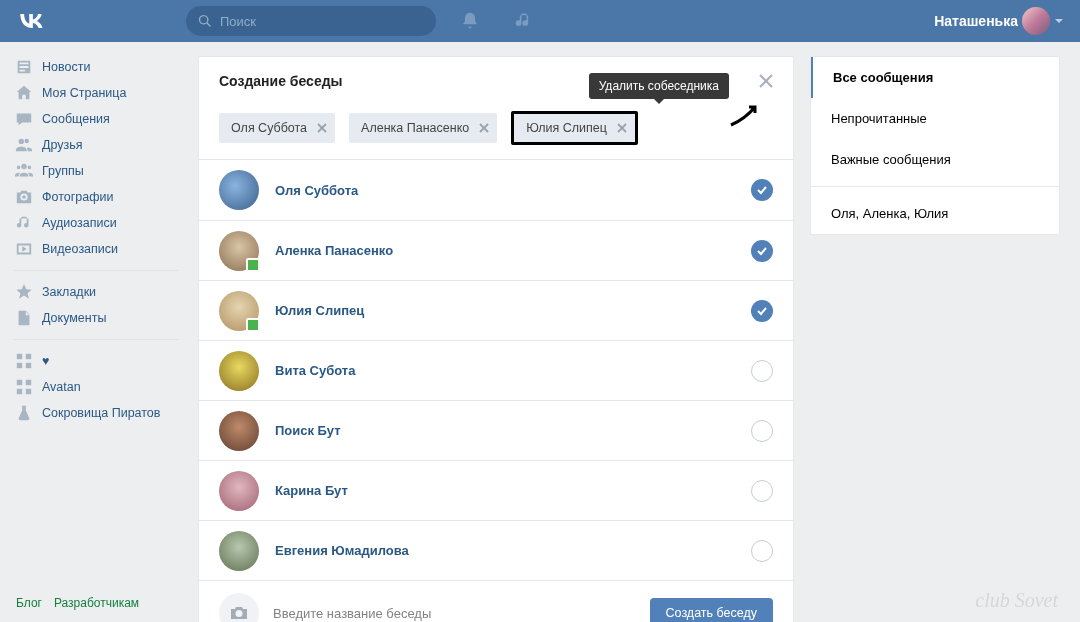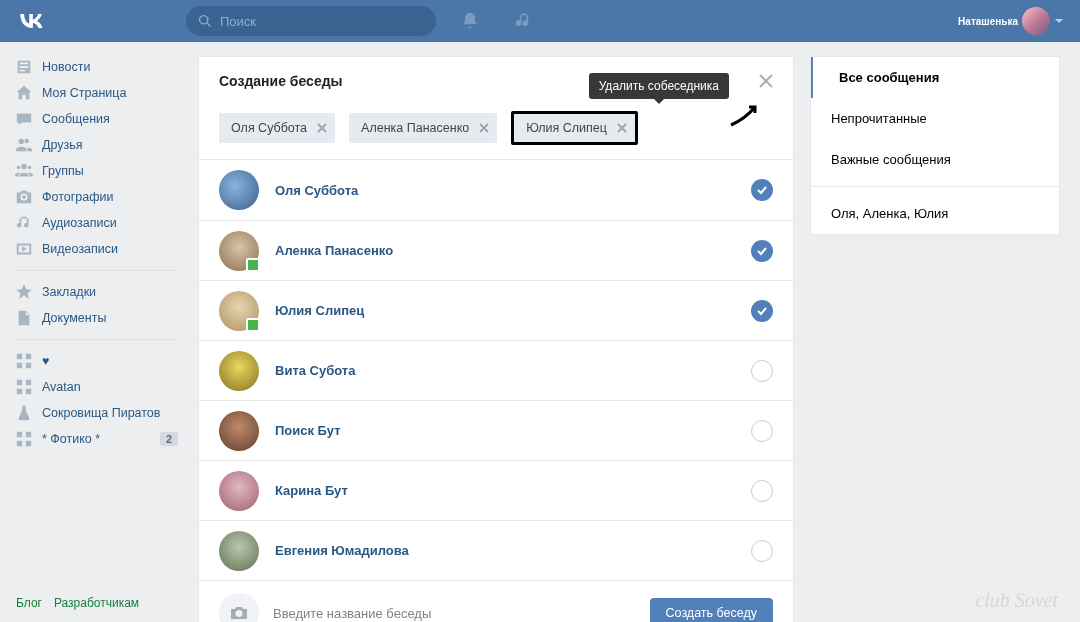--- a/index.html
+++ b/index.html
@@ -9,21 +9,21 @@
 
 .header { height: 42px; background: #4a76a8; display: flex; align-items: center; padding: 0 10px; }
 .logo { width: 30px; height: 30px; color: #fff; margin-left: 6px; margin-right: 140px; display:flex; align-items:center; justify-content:center;}
 .logo svg { width: 28px; height: 28px; fill: #fff; }
 .search { width: 250px; height: 30px; background: #3b6392; border-radius: 15px; display: flex; align-items: center; padding: 0 12px; color: #8fadc8; }
 .search svg { width: 14px; height: 14px; fill: #8fadc8; margin-right: 8px; }
 .search span { font-size: 13px; }
 .hicons { display: flex; margin-left: 24px; gap: 34px; }
 .hicons .hi { width: 20px; height: 20px; fill: #7a9cbf; cursor:pointer;}
 .spacer { flex: 1; }
-.user { display: flex; align-items: center; color: #fff; font-size: 10px; font-weight: 700; gap: 4px; cursor:pointer; margin-right:6px;}
+.user { display: flex; align-items: center; color: #fff; font-size: 14px; font-weight: 700; gap: 4px; cursor:pointer; margin-right:6px;}
 .user .av { width: 28px; height: 28px; border-radius: 50%; background: linear-gradient(135deg,#f7c9c9,#c07a9a,#7a5c7a); }
 .user .chev { width:10px; height:10px; fill:#c0d0e0; }
 
 
 .wrap { display: flex; padding: 0 6px; }
 
 
 .side { width: 178px; padding-top: 12px; }
 .navitem { display: flex; align-items: center; height: 26px; padding: 0 6px 0 8px; color: #2a5885; font-size: 12.5px; cursor:pointer;}
 .navitem .ico { width: 20px; height: 20px; margin-right: 8px; display:flex; align-items:center; justify-content:center;}
@@ -65,21 +65,21 @@
 .pfoot { display:flex; align-items:center; padding:12px 20px; border-top:1px solid #e7e8ec; gap:14px;}
 .camera { width:40px; height:40px; border-radius:50%; background:#f0f2f5; display:flex; align-items:center; justify-content:center; cursor:pointer;}
 .camera svg{ width:20px; height:20px; fill:#a3adb8;}
 .pfoot input { flex:1; border:none; outline:none; font-size:13px; color:#333;}
 .pfoot input::placeholder{ color:#828282;}
 .btn { background:#5181b8; color:#fff; border:none; padding:8px 16px; font-size:12.5px; font-weight:500; border-radius:4px; cursor:pointer;}
 
 
 .right { width:250px; height:fit-content;}
 .ritem { display:block; padding:13px 20px; font-size:13px; color:#000000; cursor:pointer;}
-.ritem.active { border-left:2px solid #5181b8; font-weight:700; color:#000; padding-left:26px;}
+.ritem.active { border-left:2px solid #5181b8; font-weight:700; color:#000; padding-left:20px;}
 .rsep { height:1px; background:#e7e8ec; margin:6px 0;}
 
 
 .avc1{background:radial-gradient(circle at 40% 40%, #8bb4e0,#3a5f8a);}
 .avc2{background:radial-gradient(circle at 50% 40%, #d9c5a8,#8a6f4e);}
 .avc3{background:radial-gradient(circle at 50% 40%, #e5d5b0,#b09060);}
 .avc4{background:radial-gradient(circle at 50% 40%, #e8d860,#8a7020);}
 .avc5{background:radial-gradient(circle at 50% 40%, #c08a6a,#604030);}
 .avc6{background:radial-gradient(circle at 50% 40%, #e0b8c0,#a06070);}
 .avc7{background:radial-gradient(circle at 50% 40%, #b8c8b0,#607050);}
@@ -226,32 +226,20 @@
         </span>
         <span>Avatan</span>
       </div>
     <div class="navitem">
         <span class="ico">
           <svg viewBox="0 0 20 20">
             <path d="M8 2h4v5l4 9a2 2 0 01-2 2H6a2 2 0 01-2-2l4-9z"></path>
           </svg>
         </span>
         <span>Сокровища Пиратов</span>
-      </div>
-    <div class="navitem">
-        <span class="ico">
-          <svg viewBox="0 0 20 20">
-            <rect x="2" y="2" width="6" height="6"></rect>
-            <rect x="12" y="2" width="6" height="6"></rect>
-            <rect x="2" y="12" width="6" height="6"></rect>
-            <rect x="12" y="12" width="6" height="6"></rect>
-          </svg>
-        </span>
-        <span>* Фотико *</span>
-        <span class="badge">2</span>
       </div>
   </div>
 
   <div class="main">
     <div class="panel center">
       <div class="phead">
         <span>Создание беседы</span>
         <svg class="close" viewBox="0 0 14 14">
             <path d="M1 1l12 12M13 1L1 13" stroke="#a7b0ba" stroke-width="2"></path>
           </svg>

